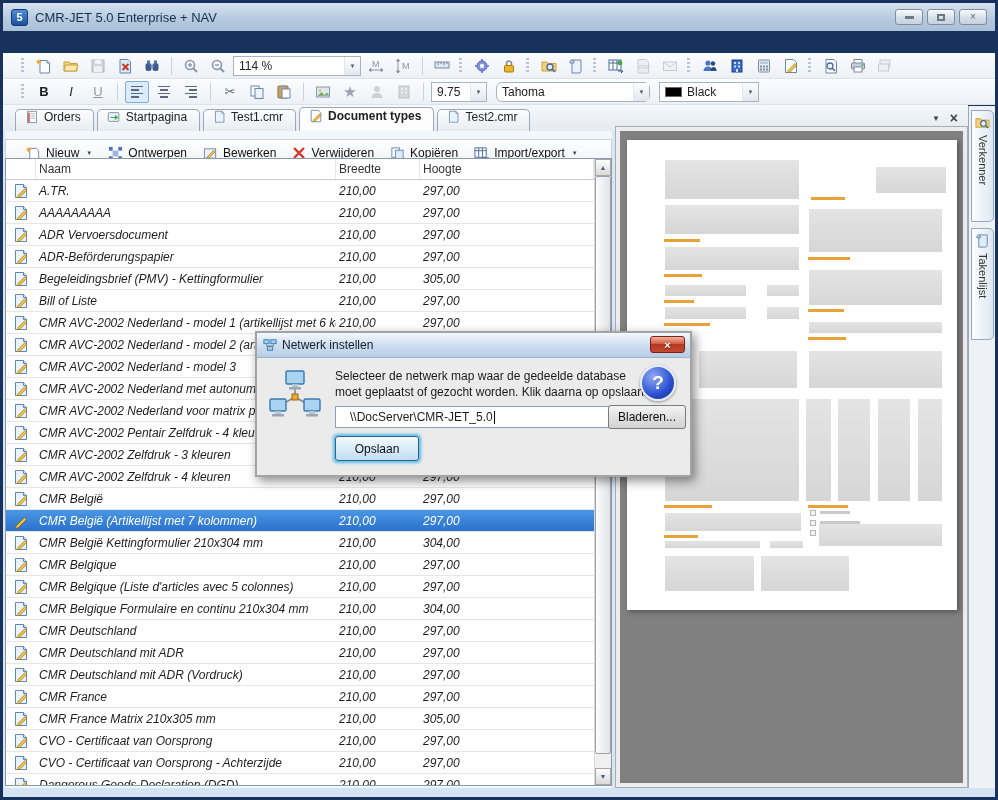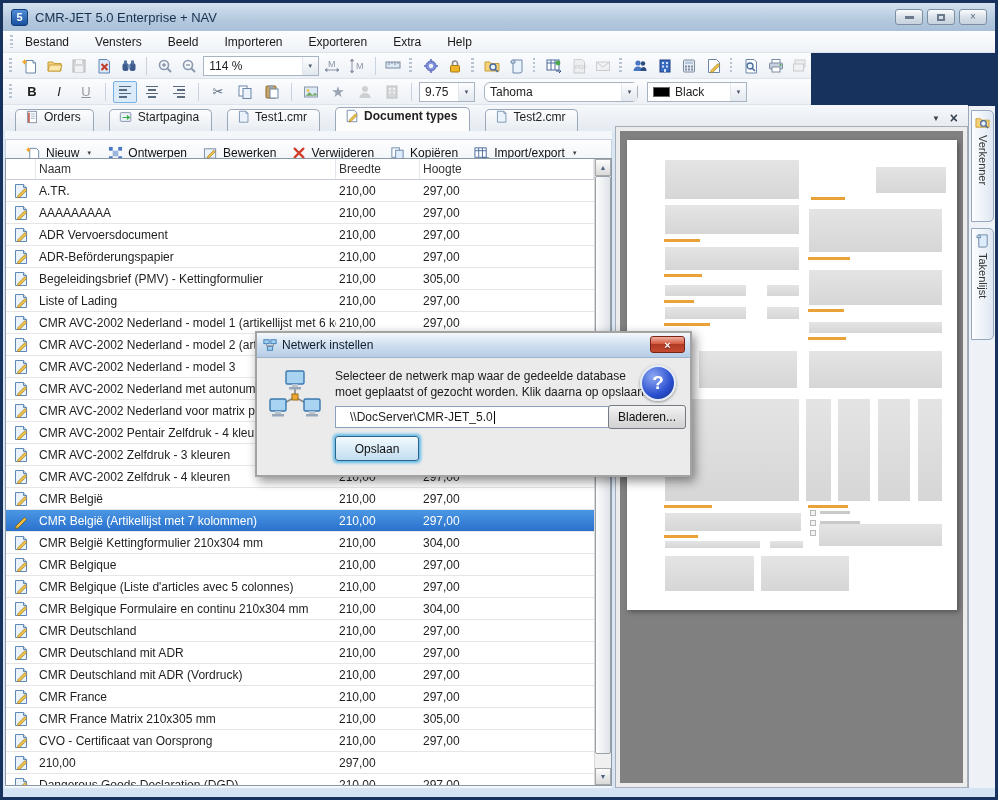--- a/index.html
+++ b/index.html
@@ -23,22 +23,22 @@
 
   
   .menubar { position:absolute; left:3px; top:31px; width:992px; height:22px;
     background:linear-gradient(#fcfdfe,#eef2f7); display:flex; align-items:center; gap:26px; padding-left:22px;
     border-bottom:1px solid #dfe5ec; }
   .grip { position:absolute; left:7px; top:4px; bottom:4px; width:3px;
     background:repeating-linear-gradient(to bottom,#b9c4d2 0 2px,transparent 2px 4px); }
   .mitem { color:#1a1a1a; }
 
   
-  .toolbar { position:absolute; left:3px; width:808px; height:26px;
-    background:linear-gradient(#fbfcfe,#edf1f6); display:flex; align-items:center; gap:3px; padding-left:4px;
+  .toolbar { position:absolute; left:3px; width:992px; height:26px;
+    background:linear-gradient(#fbfcfe,#edf1f6); display:flex; align-items:center; gap:3px; padding-left:16px;
     border-bottom:1px solid #dde3ea; }
   .tb1 { top:53px; } .tb2 { top:79px; }
   .tgrip { width:3px; height:16px; margin:0 5px 0 2px;
     background:repeating-linear-gradient(to bottom,#b9c4d2 0 2px,transparent 2px 4px); }
   .sep { width:1px; height:18px; background:#c9d2dd; margin:0 4px; }
   .tbtn { width:24px; height:22px; display:flex; align-items:center; justify-content:center; border-radius:2px; }
   .dis { opacity:.45; filter:grayscale(1); }
   .selbtn { border:1px solid #7ab0e0; background:#dcebfa; }
   .glyph { font-size:13px; line-height:1; }
   .combo { height:20px; border:1px solid #a9b4c2; background:#fff; display:flex; align-items:center;
@@ -47,42 +47,42 @@
     font-size:6px; color:#4d5a6a; background:linear-gradient(#fdfdfe,#e2e8ef); border-left:1px solid #e2e7ee; }
   .bl { font-weight:bold; } .it { font-style:italic; } .ul { text-decoration:underline; }
   .alico { display:flex; flex-direction:column; gap:2px; }
   .alico i { display:block; height:1.5px; background:#5b6b7e; }
   .swatch { width:17px; height:10px; background:#000; border:1px solid #666; margin-right:5px; }
 
   
   .tabbar { position:absolute; left:3px; top:105px; width:965px; height:26px;
     background:linear-gradient(#f6f8fb,#e4eaf1); display:flex; align-items:flex-end; padding-left:12px; }
   .tab { height:22px; display:flex; align-items:center; gap:5px; padding:0 12px 8px 9px;
-    border:1px solid #9aa8ba; border-bottom:none; border-radius:5px 5px 0 0; margin-right:15px;
+    border:1px solid #9aa8ba; border-bottom:none; border-radius:5px 5px 0 0; margin-right:3px;
     background:linear-gradient(#fdfdfe,#e7ecf2); font-size:12px; color:#222;justify-content:center; }
   .tab.active { background:#fdfdfd; font-weight:bold; height:24px; }
   .tabctl { margin-left:auto; display:flex; gap:10px; padding-right:10px; align-items:center; height:100%; }
   .tabctl span { color:#3a4450; font-size:10px; }
 
   
   .content { position:absolute; left:3px; top:131px; width:992px; height:657px; background:#d9e6f3; }
 
   
   .leftpane { position:absolute; left:2px; top:0; width:607px; height:657px; background:#f4f7fa; }
   .actionbar { position:absolute; left:0; top:8px; right:0; height:27px;
     background:linear-gradient(#fefefe,#eef2f7); display:flex; align-items:center; gap:4px; padding-left:14px;
     border:1px solid #c8d2de; border-bottom:none; }
   .abtn { display:flex; align-items:center; gap:5px; padding:2px 6px; font-size:12px; color:#111; }
   .dd { font-size:6px; color:#444; margin-left:2px; }
 
   .grid { position:absolute; left:0; right:0; top:27px; bottom:2px; border:1px solid #8a98a8; background:#fff; }
   .ghead { position:absolute; left:0; top:0; right:17px; height:21px; background:#fff; border-bottom:1px solid #c6cdd6;
     display:grid; grid-template-columns:30px 300px 84px 1fr; align-items:center; color:#333; }
   .ghead span { border-right:1px solid #e4e8ee; height:100%; display:flex; align-items:center; padding-left:3px; }
-  #rows { position:absolute; left:0; top:21px; right:17px; bottom:0; overflow:hidden; }
+  #rows { position:absolute; left:0; top:21px; right:17px; bottom:0; overflow:hidden;font-style:italic; }
   .row { height:22px; border-bottom:1px solid #e6e6e6; display:grid; grid-template-columns:30px 300px 84px 1fr;
     align-items:center; background:#fff; }
   .row .ric { display:flex; justify-content:center; }
   .row .c-name,.row .c-b,.row .c-h { padding-left:3px; white-space:nowrap; overflow:hidden; }
   .row.sel { background:linear-gradient(#4b97e4,#2a71cc); color:#fff; }
   .row .ic-sel { display:none; } .row.sel .ic-sel { display:block; }
 
   .vscroll { position:absolute; top:0; bottom:0; right:0; width:17px; background:#f0f0f0; border-left:1px solid #d8d8d8; }
   .sbtn { position:absolute; left:0; width:16px; height:17px; border:1px solid #a8a8a8;
     background:linear-gradient(#fdfdfd,#d9d9d9); color:#4d6185; font-size:7px; display:flex; align-items:center; justify-content:center; }
@@ -142,30 +142,20 @@
       <span class="wbtn">
           <i class="minbar"></i>
         </span>
       <span class="wbtn">
           <i class="restsq"></i>
         </span>
       <span class="wbtn">×</span>
     </div>
   </div>
 
-  <div class="menubar">
-    <span class="grip"></span>
-    <span class="mitem">Bestand</span>
-    <span class="mitem">Vensters</span>
-    <span class="mitem">Beeld</span>
-    <span class="mitem">Importeren</span>
-    <span class="mitem">Exporteren</span>
-    <span class="mitem">Extra</span>
-    <span class="mitem">Help</span>
-  </div>
 
   <div class="toolbar tb1">
     <span class="tgrip"></span>
     <span class="tbtn">
         <svg width="16" height="16" viewBox="0 0 16 16">
           <path d="M4 2.5h7l2.5 2.5v10H4z" fill="#fff" stroke="#6b87a8"></path>
           <path d="M11 2.5V5h2.5" fill="#dce6f0" stroke="#6b87a8"></path>
           <path d="M2.5 1l1 1.8L5.3 3.9 3.5 5l-1 1.8L1.5 5 0 3.9l1.5-1.1z" fill="#f5a623"></path>
         </svg>
       </span>
@@ -620,21 +610,21 @@
   </div>
             <div class="row">
     <span class="ric">
       <svg class="ic-norm" width="16" height="16" viewBox="0 0 16 16">
                   <path d="M2.5 1.5h8l3 3v10h-11z" fill="#eaf2fb" stroke="#5f87b8"></path>
                   <path d="M10.5 1.5v3h3" fill="#cfe0f2" stroke="#5f87b8"></path>
                   <path d="M5 12.5L12 5.5l1.8 1.8-7 7-2.2.4z" fill="#f0c24a" stroke="#9a7a20" stroke-width="0.7"></path>
                 </svg>
 
     </span>
-    <span class="c-name">Liste of Lading</span>
+    <span class="c-name">Bill of Liste</span>
     <span class="c-b">210,00</span>
     <span class="c-h">297,00</span>
   </div>
             <div class="row">
     <span class="ric">
       <svg class="ic-norm" width="16" height="16" viewBox="0 0 16 16">
                   <path d="M2.5 1.5h8l3 3v10h-11z" fill="#eaf2fb" stroke="#5f87b8"></path>
                   <path d="M10.5 1.5v3h3" fill="#cfe0f2" stroke="#5f87b8"></path>
                   <path d="M5 12.5L12 5.5l1.8 1.8-7 7-2.2.4z" fill="#f0c24a" stroke="#9a7a20" stroke-width="0.7"></path>
                 </svg>
@@ -891,20 +881,21 @@
   </div>
             <div class="row">
     <span class="ric">
       <svg class="ic-norm" width="16" height="16" viewBox="0 0 16 16">
                   <path d="M2.5 1.5h8l3 3v10h-11z" fill="#eaf2fb" stroke="#5f87b8"></path>
                   <path d="M10.5 1.5v3h3" fill="#cfe0f2" stroke="#5f87b8"></path>
                   <path d="M5 12.5L12 5.5l1.8 1.8-7 7-2.2.4z" fill="#f0c24a" stroke="#9a7a20" stroke-width="0.7"></path>
                 </svg>
 
     </span>
+    <span class="c-name">CVO - Certificaat van Oorsprong - Achterzijde</span>
     <span class="c-b">210,00</span>
     <span class="c-h">297,00</span>
   </div>
             <div class="row">
     <span class="ric">
       <svg class="ic-norm" width="16" height="16" viewBox="0 0 16 16">
                   <path d="M2.5 1.5h8l3 3v10h-11z" fill="#eaf2fb" stroke="#5f87b8"></path>
                   <path d="M10.5 1.5v3h3" fill="#cfe0f2" stroke="#5f87b8"></path>
                   <path d="M5 12.5L12 5.5l1.8 1.8-7 7-2.2.4z" fill="#f0c24a" stroke="#9a7a20" stroke-width="0.7"></path>
                 </svg>

